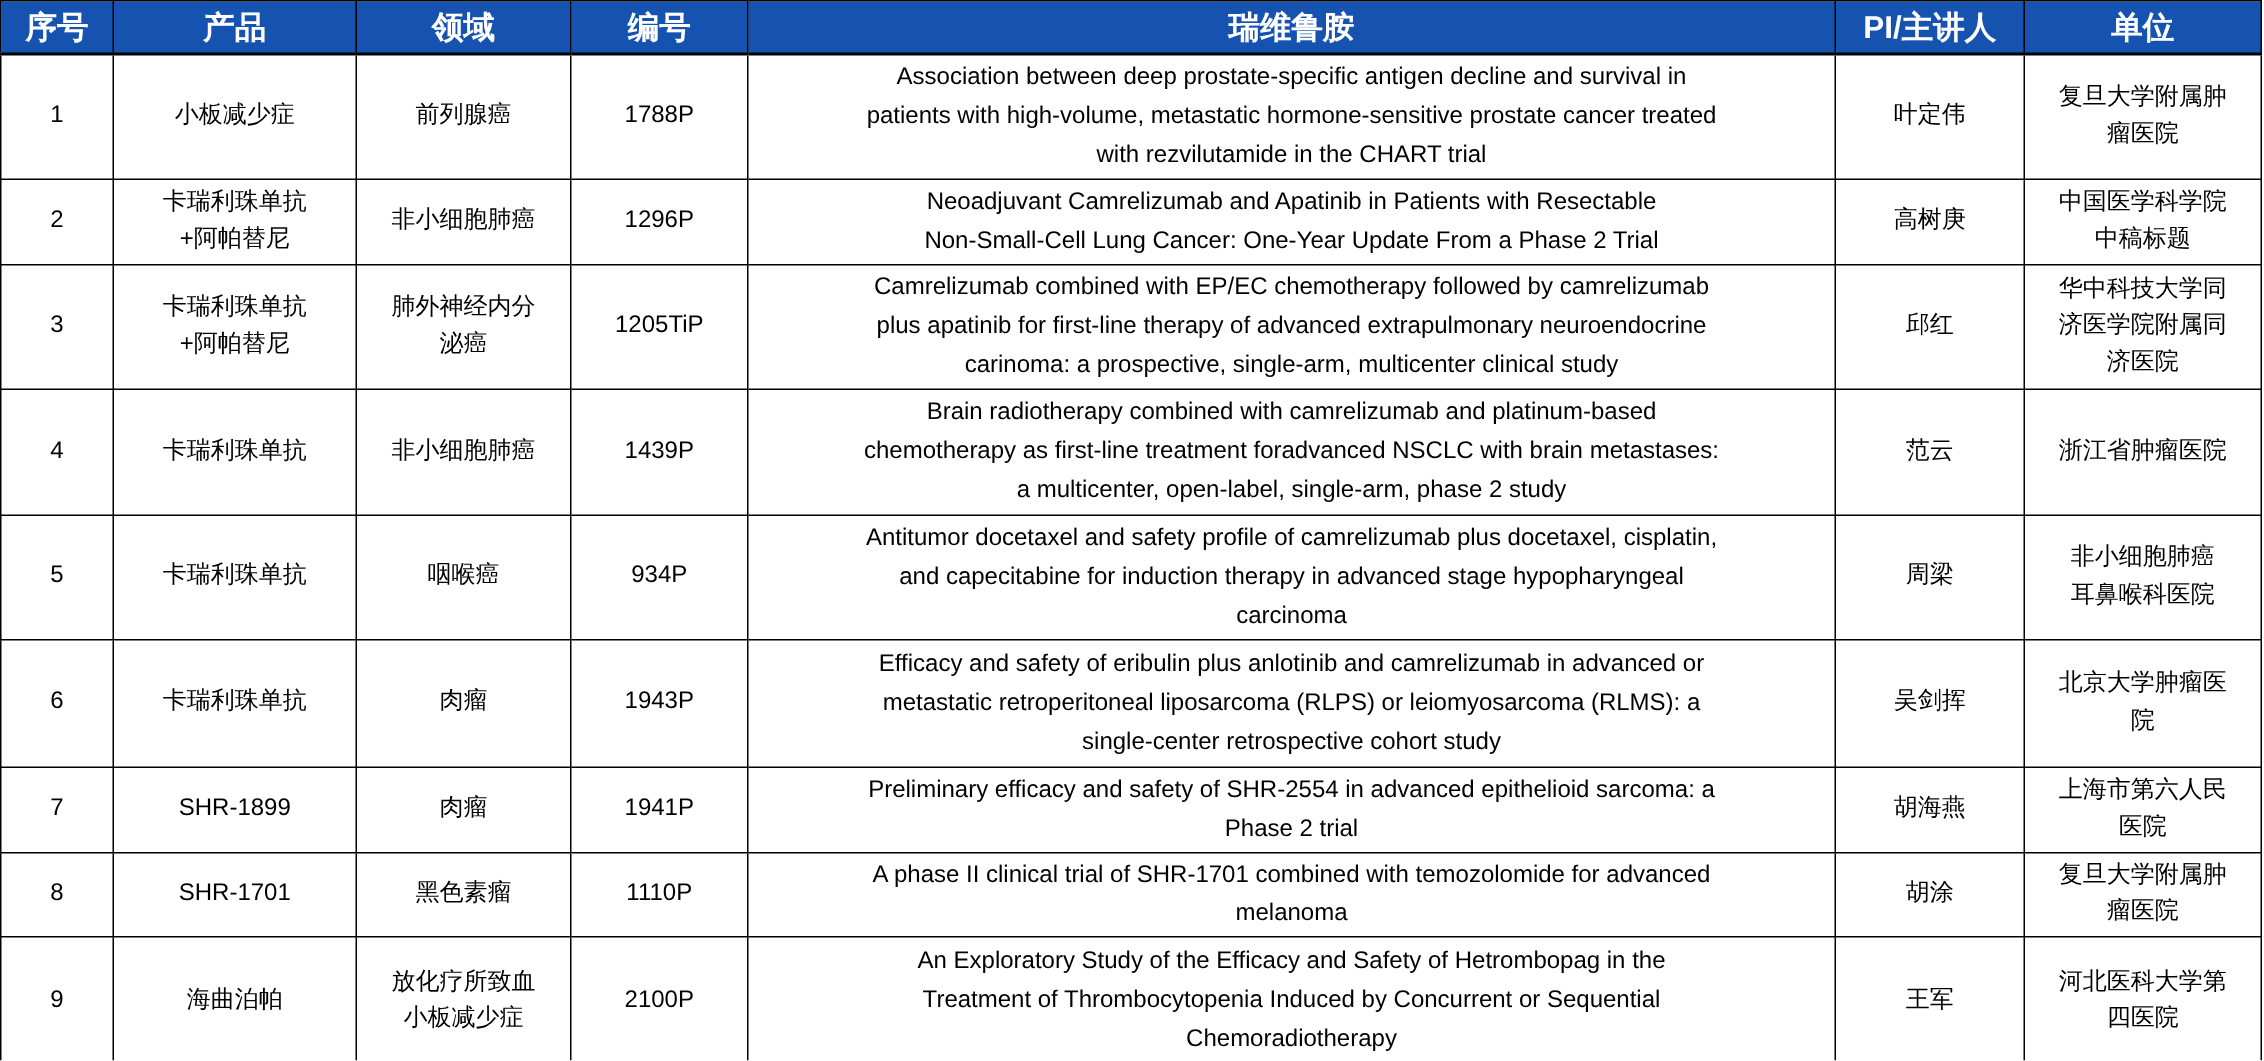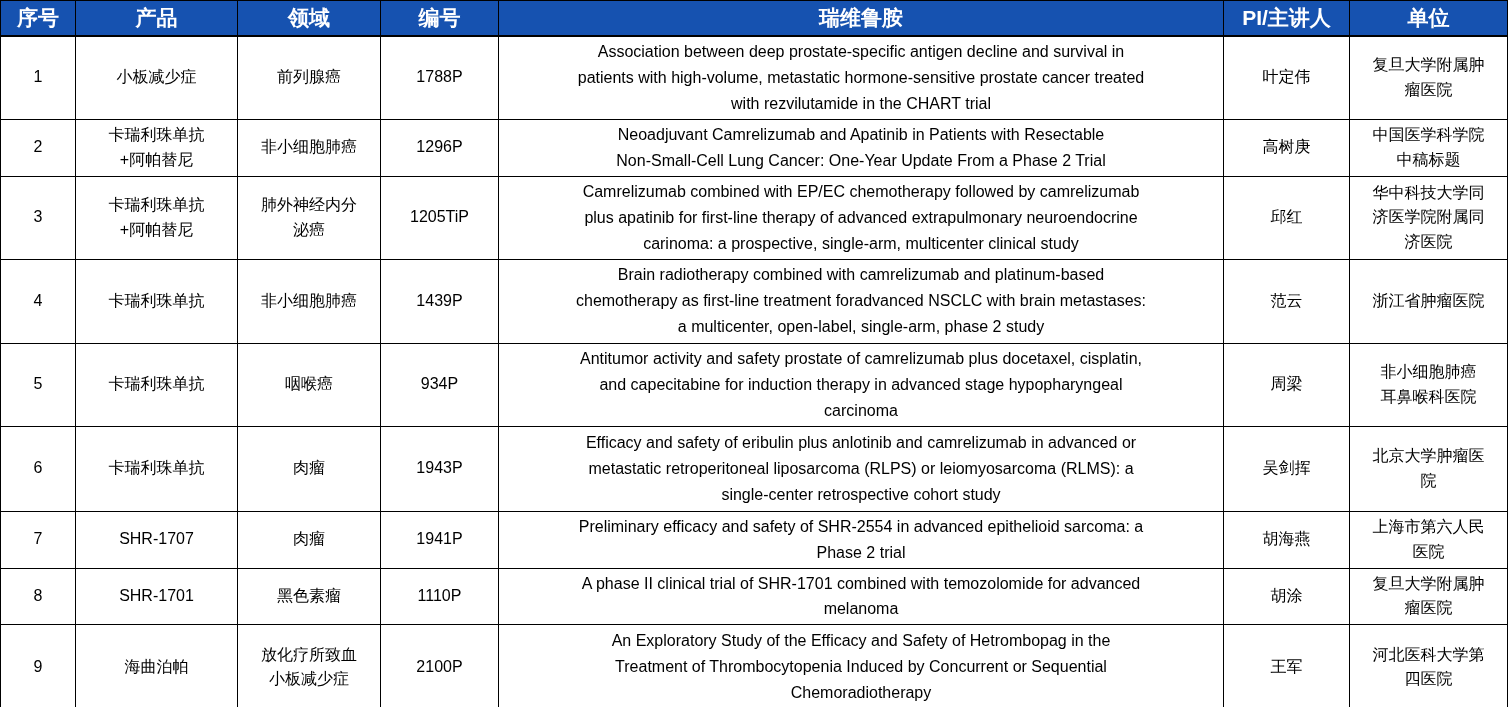--- a/index.html
+++ b/index.html
@@ -125,42 +125,42 @@
 chemotherapy as first-line treatment foradvanced NSCLC with brain metastases:
 a multicenter, open-label, single-arm, phase 2 study</td>
         <td>范云</td>
         <td>浙江省肿瘤医院</td>
       </tr>
       <tr style="height:83px">
         <td>5</td>
         <td>卡瑞利珠单抗</td>
         <td>咽喉癌</td>
         <td>934P</td>
-        <td class="title-cell">Antitumor activity and safety prostate of camrelizumab plus docetaxel, cisplatin,
+        <td class="title-cell">Antitumor docetaxel and safety profile of camrelizumab plus docetaxel, cisplatin,
 and capecitabine for induction therapy in advanced stage hypopharyngeal
 carcinoma</td>
         <td>周梁</td>
         <td>非小细胞肺癌
 耳鼻喉科医院</td>
       </tr>
       <tr style="height:85px">
         <td>6</td>
         <td>卡瑞利珠单抗</td>
         <td>肉瘤</td>
         <td>1943P</td>
         <td class="title-cell">Efficacy and safety of eribulin plus anlotinib and camrelizumab in advanced or
 metastatic retroperitoneal liposarcoma (RLPS) or leiomyosarcoma (RLMS): a
 single-center retrospective cohort study</td>
         <td>吴剑挥</td>
         <td>北京大学肿瘤医
 院</td>
       </tr>
       <tr style="height:55px">
         <td>7</td>
-        <td>SHR-1707</td>
+        <td>SHR-1899</td>
         <td>肉瘤</td>
         <td>1941P</td>
         <td class="title-cell">Preliminary efficacy and safety of SHR-2554 in advanced epithelioid sarcoma: a
 Phase 2 trial</td>
         <td>胡海燕</td>
         <td>上海市第六人民
 医院</td>
       </tr>
       <tr style="height:53px">
         <td>8</td>

